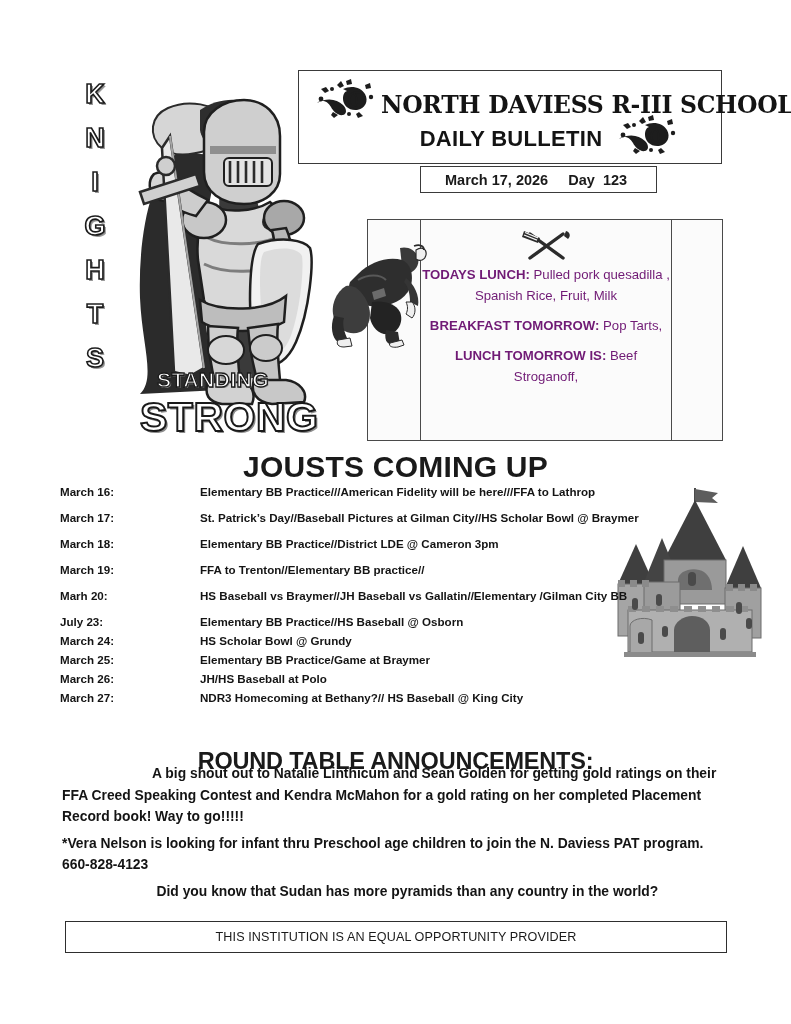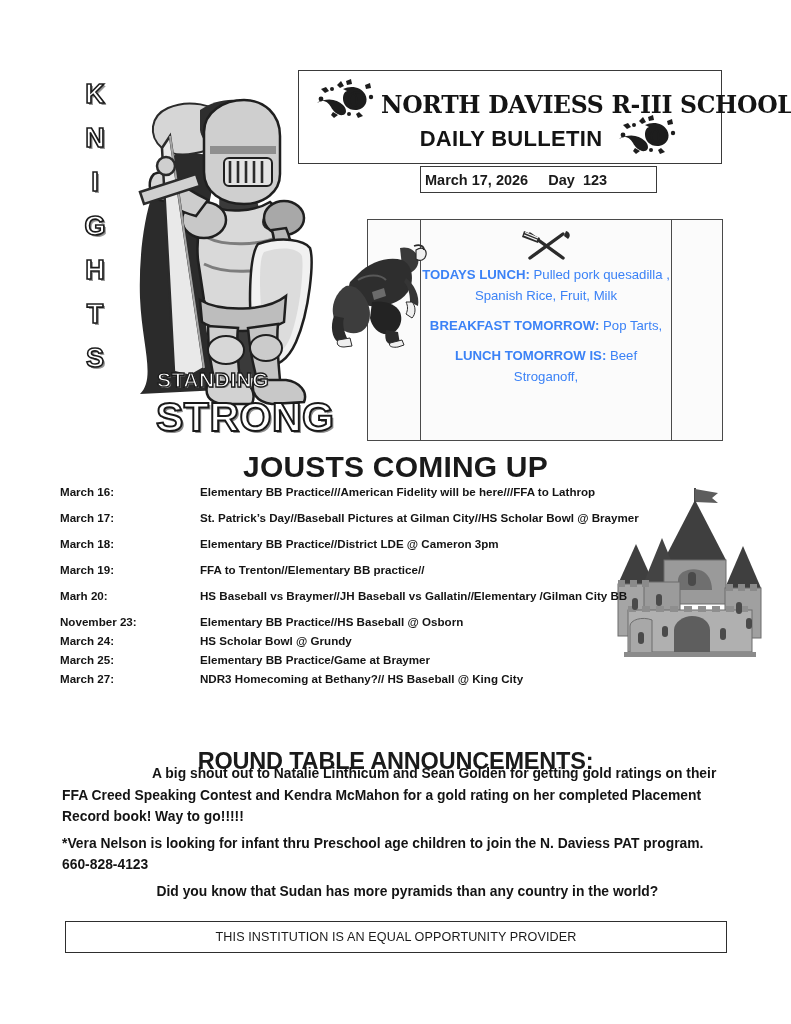--- a/index.html
+++ b/index.html
@@ -58,21 +58,21 @@
     font-family: "Liberation Sans", sans-serif;
     font-weight: bold;
     font-size: 21px;
     letter-spacing: 0.5px;
     color: #ffffff;
     -webkit-text-stroke: 1.3px #1a1a1a;
     text-shadow: 1px 1px 0 #888;
   }
   .strong-word {
     position: absolute;
-    left: 156px;
+    left: 140px;
     top: 394px;
     font-family: "Liberation Sans", sans-serif;
     font-weight: bold;
     font-size: 41px;
     letter-spacing: 0.5px;
     color: #ffffff;
     -webkit-text-stroke: 2px #1a1a1a;
     text-shadow: 2px 2px 0 #8d8d8d;
   }
 
@@ -123,21 +123,21 @@
   .date-box {
     position: absolute;
     left: 420px;
     top: 166px;
     width: 237px;
     height: 27px;
     border: 1.5px solid #3a3a3a;
     box-sizing: border-box;
     display: flex;
     align-items: center;
-    padding-left: 4px;
+    padding-left: 24px;
   }
   .date-text {
     font-family: "Liberation Sans", sans-serif;
     font-size: 14.5px;
     font-weight: 600;
     color: #1a1a1a;
     white-space: pre;
   }
 
   
@@ -181,21 +181,21 @@
     position: absolute;
     left: 54px;
     top: 44px;
     width: 248px;
     text-align: center;
   }
   .lunch-line {
     font-family: "Liberation Sans", sans-serif;
     font-size: 13.2px;
     line-height: 21px;
-    color: #3b82f6;
+    color: #701a75;
   }
   .lunch-line b { font-weight: bold; }
   .lunch-group { margin-bottom: 9px; }
 
   
   .jousts-heading {
     position: absolute;
     left: 0;
     top: 450px;
     width: 791px;
@@ -541,30 +541,34 @@
       </div>
     <div class="event-row spaced">
         <span class="event-date">March 19:</span>
         <span class="event-desc">FFA to Trenton//Elementary BB practice//</span>
       </div>
     <div class="event-row spaced">
         <span class="event-date">Marh 20:</span>
         <span class="event-desc">HS Baseball vs Braymer//JH Baseball vs Gallatin//Elementary /Gilman City BB</span>
       </div>
     <div class="event-row tight">
-        <span class="event-date">November 23:</span>
+        <span class="event-date">July 23:</span>
         <span class="event-desc">Elementary BB Practice//HS Baseball @ Osborn</span>
       </div>
     <div class="event-row tight">
         <span class="event-date">March 24:</span>
         <span class="event-desc">HS Scholar Bowl @ Grundy</span>
       </div>
     <div class="event-row tight">
         <span class="event-date">March 25:</span>
         <span class="event-desc">Elementary BB Practice/Game at Braymer</span>
+      </div>
+    <div class="event-row tight">
+        <span class="event-date">March 26:</span>
+        <span class="event-desc">JH/HS Baseball at Polo</span>
       </div>
     <div class="event-row tight">
         <span class="event-date">March 27:</span>
         <span class="event-desc">NDR3 Homecoming at Bethany?// HS Baseball @ King City</span>
       </div>
   </div>
 
   <div class="rt-heading">ROUND TABLE ANNOUNCEMENTS:</div>
   <div class="ann-block">
     <div class="ann-p1">A big shout out to Natalie Linthicum and Sean Golden for getting gold ratings on their FFA Creed Speaking Contest and Kendra McMahon for a gold rating on her completed Placement Record book!  Way to go!!!!!</div>

